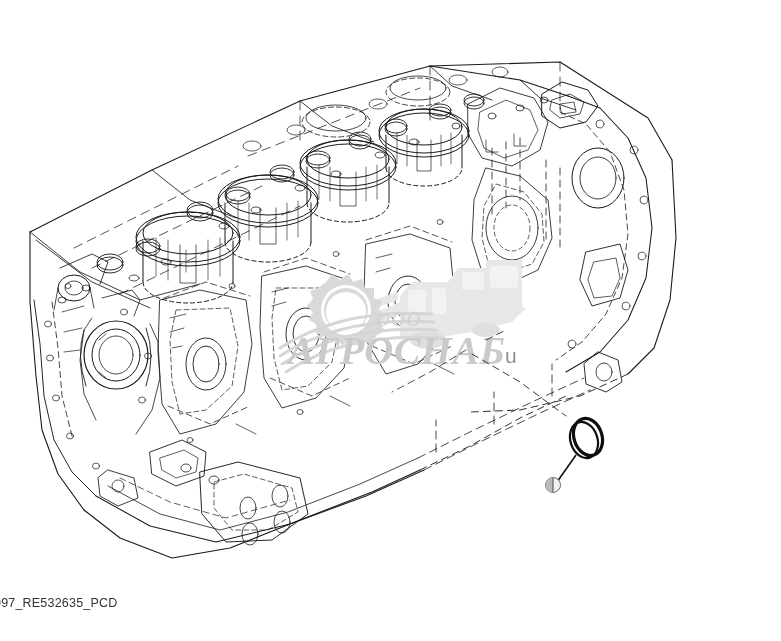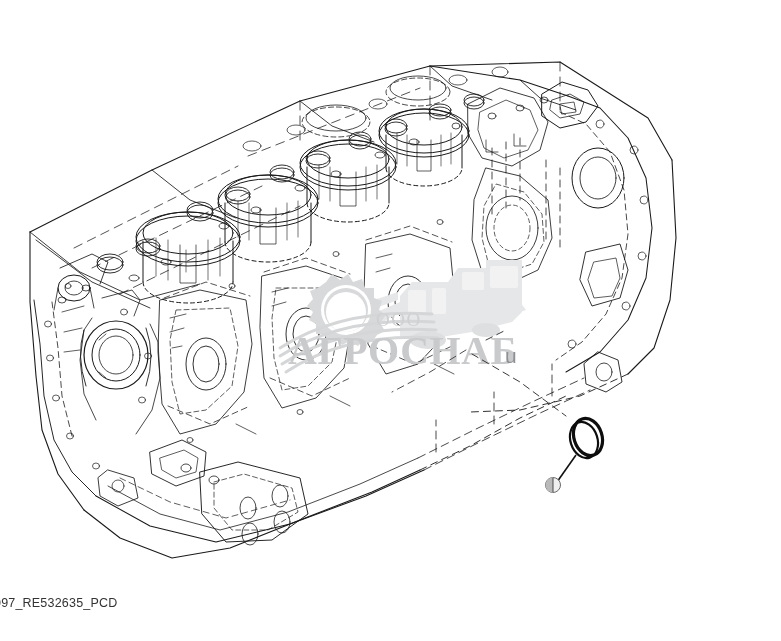--- a/index.html
+++ b/index.html
@@ -31,20 +31,21 @@
   }
 
   
   #watermark {
     position: absolute;
     left: 272px;
     top: 252px;
     width: 258px;
     height: 132px;
     pointer-events: none;
+    font-style: italic;
   }
 
   
   #stray-char {
     position: absolute;
     left: 505px;
     top: 345px;
     font-family: "Liberation Sans", sans-serif;
     font-size: 21px;
     color: #8f9093;

